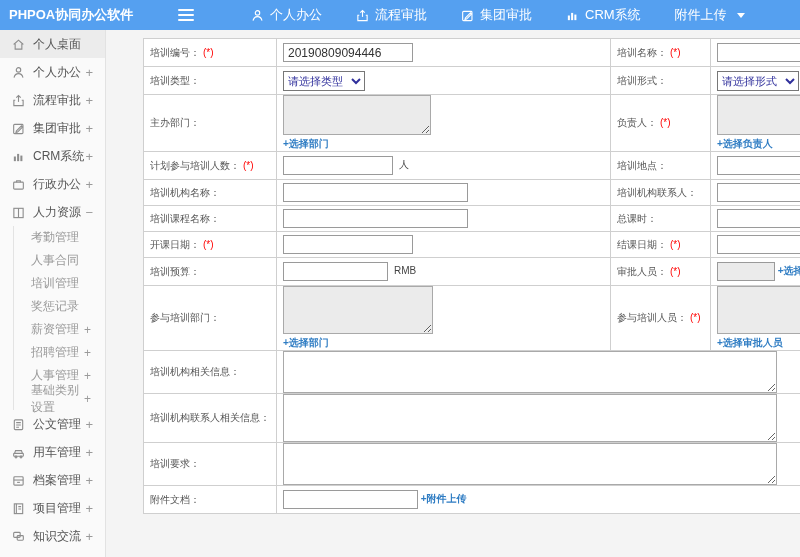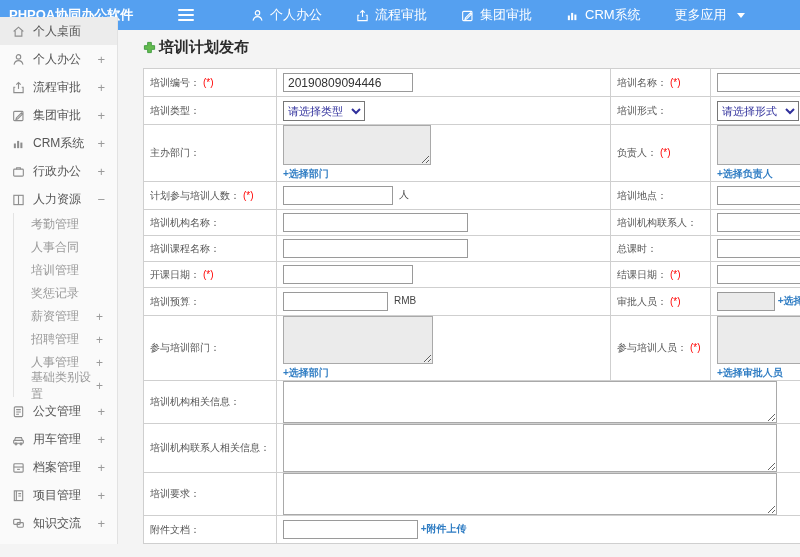--- a/index.html
+++ b/index.html
@@ -20,21 +20,21 @@
   .topnav .nav-item {
     display:flex; align-items:center; gap:6px; padding:0 17px; height:30px;
     font-size:13px; color:#fff; cursor:pointer; white-space:nowrap;
   }
   .caret { display:inline-block; width:0; height:0; margin-left:4px;
     border-left:4px solid transparent; border-right:4px solid transparent; border-top:5px solid #fff; }
   .ico { width:13px; height:13px; flex:0 0 13px; }
   .topnav .ico { color:#fff; }
   
   .sidebar {
-    position:absolute; top:17px; left:0; width:118px; height:527px;
+    position:absolute; top:30px; left:0; width:106px; height:527px;
     background:#fafafa; border-right:1px solid #e2e2e2; font-size:12px; color:#555; overflow:hidden;
   }
   .side-item { height:28px; display:flex; align-items:center; padding:0 10px 0 12px; cursor:pointer; }
   .side-item.active { background:#ececec; }
   .side-item .ico { color:#8d8d8d; margin-right:8px; }
   .side-item .lbl { white-space:nowrap; }
   .expand { margin-left:auto; color:#9a9a9a; font-size:13px; padding-right:2px; }
   .submenu { margin-left:13px; border-left:1px solid #e3e3e3; }
   .sub-item { height:23px; display:flex; align-items:center; padding-left:17px; padding-right:12px; color:#999; cursor:pointer; }
   .sub-item .expand { font-size:12px; }
@@ -104,21 +104,21 @@
       </div>
       <div class="nav-item">
         <svg class="ico" viewBox="0 0 14 14" fill="currentColor" stroke="none">
             <rect x="2" y="7" width="2.2" height="5"></rect>
             <rect x="5.5" y="4.2" width="2.2" height="7.8"></rect>
             <rect x="9" y="6" width="2.2" height="6"></rect>
           </svg>
         <span>CRM系统</span>
       </div>
       <div class="nav-item">
-        <span>更多应用</span>
+        <span>附件上传</span>
         <span class="caret"></span>
       </div>
     </nav>
   </header>
 
   <aside class="sidebar">
     <div class="side-item active">
       <svg class="ico" viewBox="0 0 14 14" fill="none" stroke="currentColor" stroke-width="1.2">
           <path d="M1.8 7L7 2.3 12.2 7"></path>
           <path d="M3.4 6.3V12h7.2V6.3"></path>
@@ -245,26 +245,20 @@
       <svg class="ico" viewBox="0 0 14 14" fill="none" stroke="currentColor" stroke-width="1.2">
           <rect x="1.8" y="2.5" width="7" height="5.5" rx="1"></rect>
           <rect x="5.6" y="6" width="6.6" height="5" rx="1"></rect>
         </svg>
       <span class="lbl">知识交流</span>
       <span class="expand">+</span>
     </div>
   </aside>
 
   <main class="main">
-    <div class="page-title">
-      <svg class="plus-ico" viewBox="0 0 14 14">
-          <path d="M5 1.5h4v3.5h3.5v4H9v3.5H5V9H1.5V5H5z" fill="#63bb4e" stroke="#3f9a3f" stroke-width="1"></path>
-        </svg>
-      <h2>培训计划发布</h2>
-    </div>
 
     <table class="form">
       <colgroup>
           <col style="width:133px">
           <col style="width:334px">
           <col style="width:100px">
           <col style="width:323px">
         </colgroup>
 
       <tbody>

